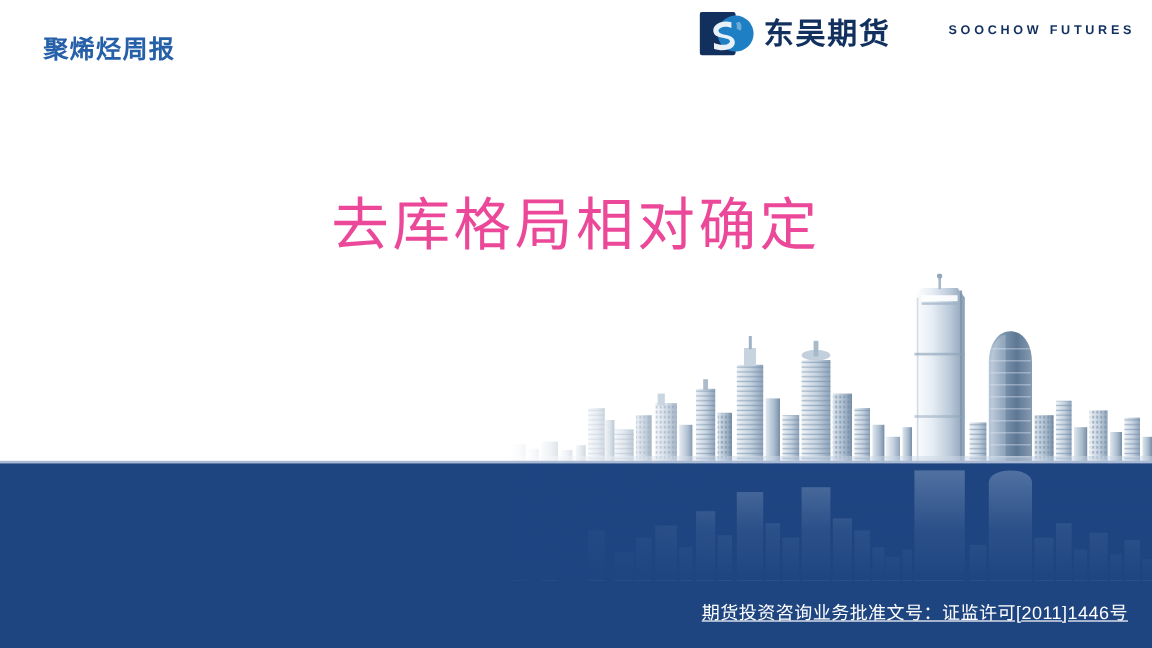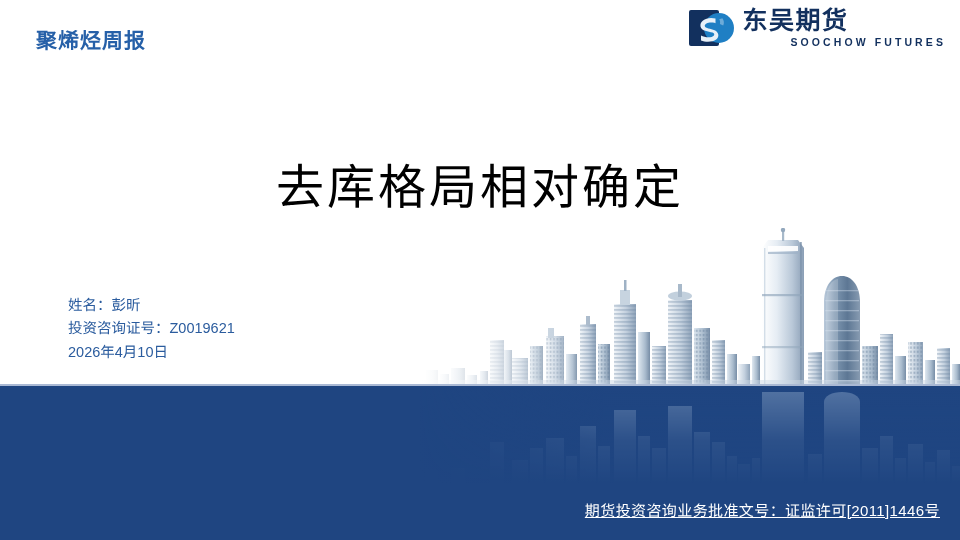--- a/index.html
+++ b/index.html
@@ -52,21 +52,21 @@
     gap: 7px;
   }
   .logo-mark {
     width: 46px;
     height: 40px;
     flex: 0 0 auto;
     display: block;
   }
   .logo-text {
     display: flex;
-    flex-direction: column;
+    flex-direction: row;
     justify-content: center;
     line-height: 1;
   }
   .logo-cn {
     font-size: 25px;
     font-weight: bold;
     color: #12305E;
     letter-spacing: 1.5px;
     white-space: nowrap;
     font-family: "DejaVu Sans", "Liberation Sans", sans-serif;
@@ -83,21 +83,21 @@
 
   
   .main-title {
     position: absolute;
     left: 0;
     top: 148px;
     width: 960px;
     text-align: center;
     font-size: 48px;
     letter-spacing: 3px;
-    color: #000000;
+    color: #ec4899;
     white-space: nowrap;
     z-index: 30;
   }
 
   
   .author-block {
     position: absolute;
     left: 68px;
     top: 294px;
     z-index: 30;
@@ -181,25 +181,20 @@
       </svg>
       <div class="logo-text">
         <span class="logo-cn">东吴期货</span>
         <span class="logo-en">SOOCHOW FUTURES</span>
       </div>
     </div>
   </div>
 
   <div class="main-title">去库格局相对确定</div>
 
-  <div class="author-block">
-    <span class="author-line">姓名：彭昕</span>
-    <span class="author-line">投资咨询证号：Z0019621</span>
-    <span class="author-line">2026年4月10日</span>
-  </div>
 
   <div class="skyline-wrap">
     <svg width="540" height="160" viewBox="0 0 540 160">
       <defs>
         <linearGradient id="gTower" x1="0" y1="0" x2="1" y2="0">
           <stop offset="0" stop-color="#ffffff"></stop>
           <stop offset="0.35" stop-color="#e6edf4"></stop>
           <stop offset="0.72" stop-color="#b9c8d8"></stop>
           <stop offset="1" stop-color="#8b9fb6"></stop>
         </linearGradient>

